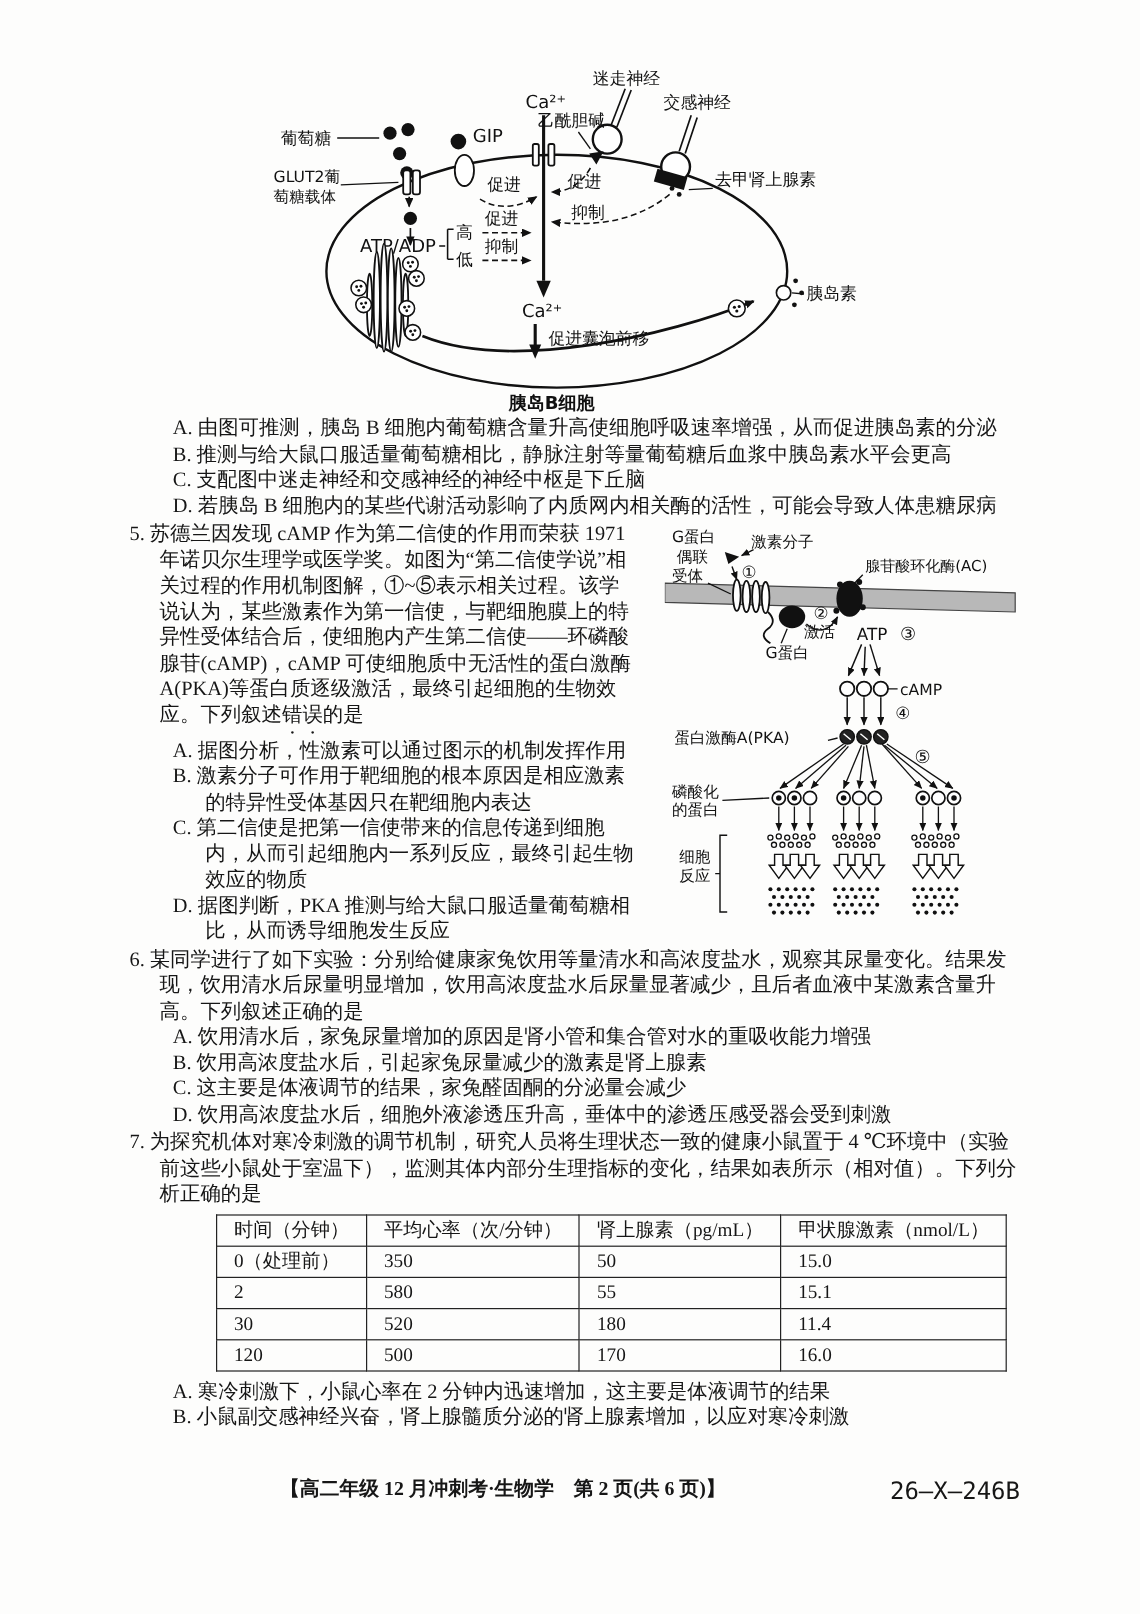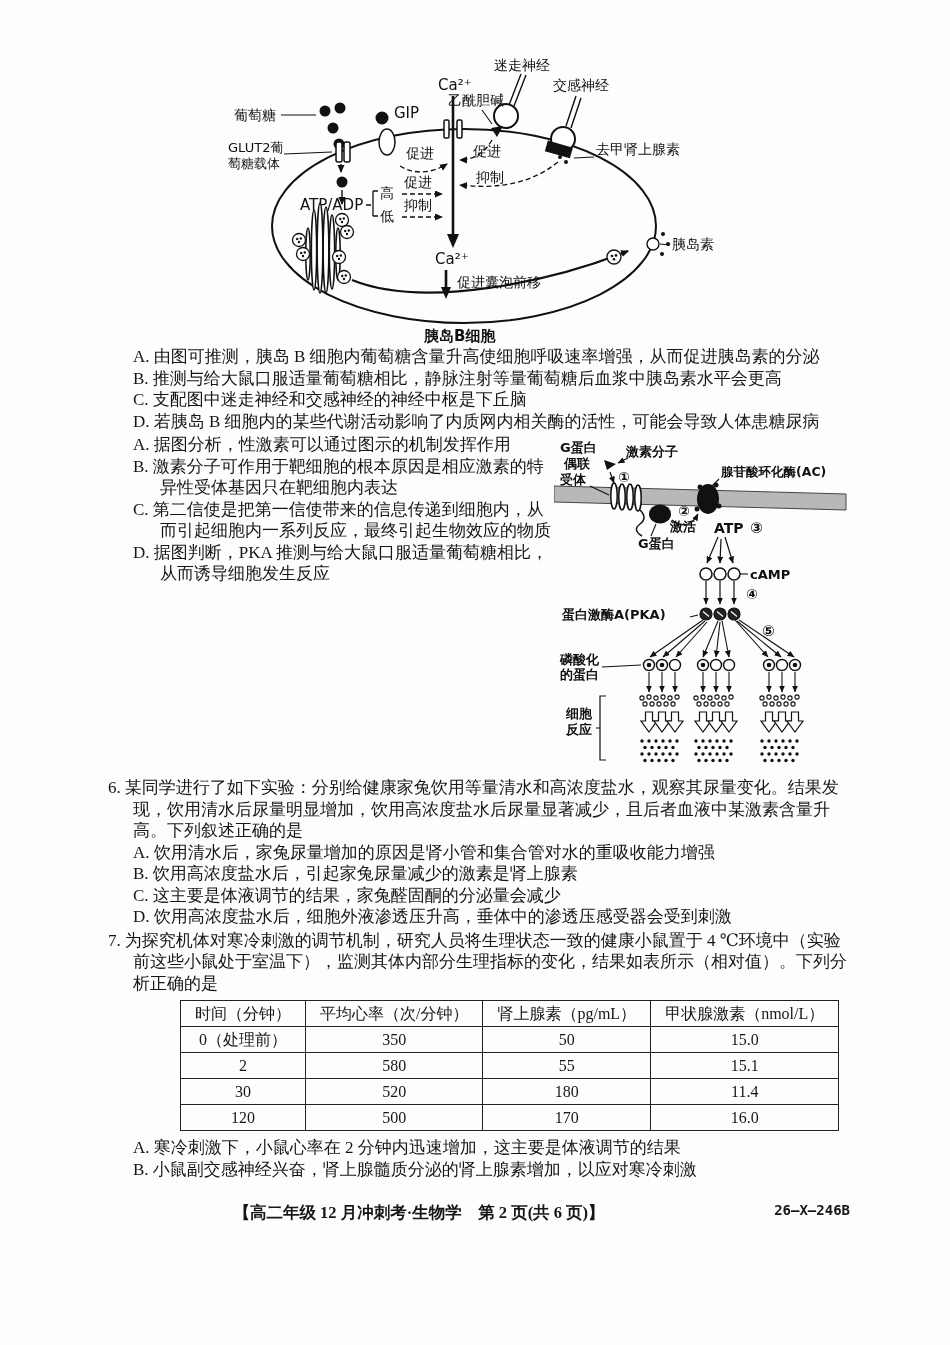--- a/index.html
+++ b/index.html
@@ -7,36 +7,36 @@
     position:relative;width:950px;height:1345px;margin:0 auto;background:#fdfdfc;
     font-family:"Liberation Serif","DejaVu Serif",serif;color:#161616;overflow:hidden;
   }
   .content{position:absolute;left:108px;top:58px;width:742px;}
   .d1wrap{margin-left:118px;width:490px;height:288px;}
   svg text{font-family:"DejaVu Sans","Liberation Sans",sans-serif;fill:#111;}
   .qs{font-size:17px;line-height:21.5px;}
   .q{margin-top:2px;}
   .qtext{padding-left:25px;text-indent:-25px;}
   .qnum{padding-right:4px;}
-  .opts{margin-left:25px;}
+  .opts{margin-left:36px;}
   .opt{padding-left:27px;text-indent:-27px;font-size:17px;line-height:21.5px;}
   .emph{
     -webkit-text-emphasis:filled dot;-webkit-text-emphasis-position:under right;
     text-emphasis:filled dot;text-emphasis-position:under right;
   }
-  .d2float{float:right;width:296px;height:335px;margin:2px 0 4px 0;font-weight:bold;}
+  .d2float{float:right;width:296px;height:335px;margin:2px 0 4px 21px;}
   .clr{clear:both;}
   table.q7t{border-collapse:collapse;margin:6px 0 6px 72px;font-size:16px;}
   table.q7t th,table.q7t td{
-    border:1.4px solid #222;padding:2px 14px;text-align:center;font-weight:normal;
+    border:1.4px solid #222;padding:2px 14px;text-align:left;font-weight:normal;
     line-height:21px;min-width:90px;
   }
-  .footer{margin-top:22px;position:relative;font-weight:bold;font-size:16.5px;}
+  .footer{margin-top:38px;position:relative;font-weight:bold;font-size:16.5px;}
   .footer .ft{display:block;text-align:center;padding-right:120px;}
-  .footer .fc{position:absolute;right:0;top:0;font-weight:bold;font-family:"DejaVu Sans Mono","Liberation Mono",monospace;font-size:14px;}
+  .footer .fc{position:absolute;right:0;top:0;font-weight:normal;font-family:"DejaVu Sans Mono","Liberation Mono",monospace;font-size:20px;}
 </style>
 </head>
 <body>
 
 <div class="page">
   <div class="content">
 
     <div class="d1wrap">
       <svg width="490" height="288" viewBox="0 0 490 288">
         <defs>
@@ -350,20 +350,21 @@
             <use href="#ha" transform="translate(224.5,276)"></use>
             <use href="#ha" transform="translate(237.5,276)"></use>
           <use href="#dg" x="88" y="305"></use>
             <use href="#dg" x="142" y="305"></use>
             <use href="#dg" x="208" y="305"></use>
           <text x="12" y="282" font-size="13">细胞</text>
           <text x="12" y="298" font-size="13">反应</text>
           <path d="M52,260 L46,260 L46,324 L52,324 M46,292 L42,292" fill="none" stroke="#111" stroke-width="1.2"></path>
         </svg>
       </div>
+      <div class="qtext"><span class="qnum">5.</span><span>苏德兰因发现 cAMP 作为第二信使的作用而荣获 1971 年诺贝尔生理学或医学奖。如图为“第二信使学说”相关过程的作用机制图解，①~⑤表示相关过程。该学说认为，某些激素作为第一信使，与靶细胞膜上的特异性受体结合后，使细胞内产生第二信使——环磷酸腺苷(cAMP)，cAMP 可使细胞质中无活性的蛋白激酶 A(PKA)等蛋白质逐级激活，最终引起细胞的生物效应。下列叙述</span><span class="emph">错误</span><span>的是</span></div>
       <div class="opts">
         <div class="opt">A. 据图分析，性激素可以通过图示的机制发挥作用</div>
         <div class="opt">B. 激素分子可作用于靶细胞的根本原因是相应激素的特异性受体基因只在靶细胞内表达</div>
         <div class="opt">C. 第二信使是把第一信使带来的信息传递到细胞内，从而引起细胞内一系列反应，最终引起生物效应的物质</div>
         <div class="opt">D. 据图判断，PKA 推测与给大鼠口服适量葡萄糖相比，从而诱导细胞发生反应</div>
       </div>
       <div class="clr"></div>
     </div>
 
     <div class="q qs">

